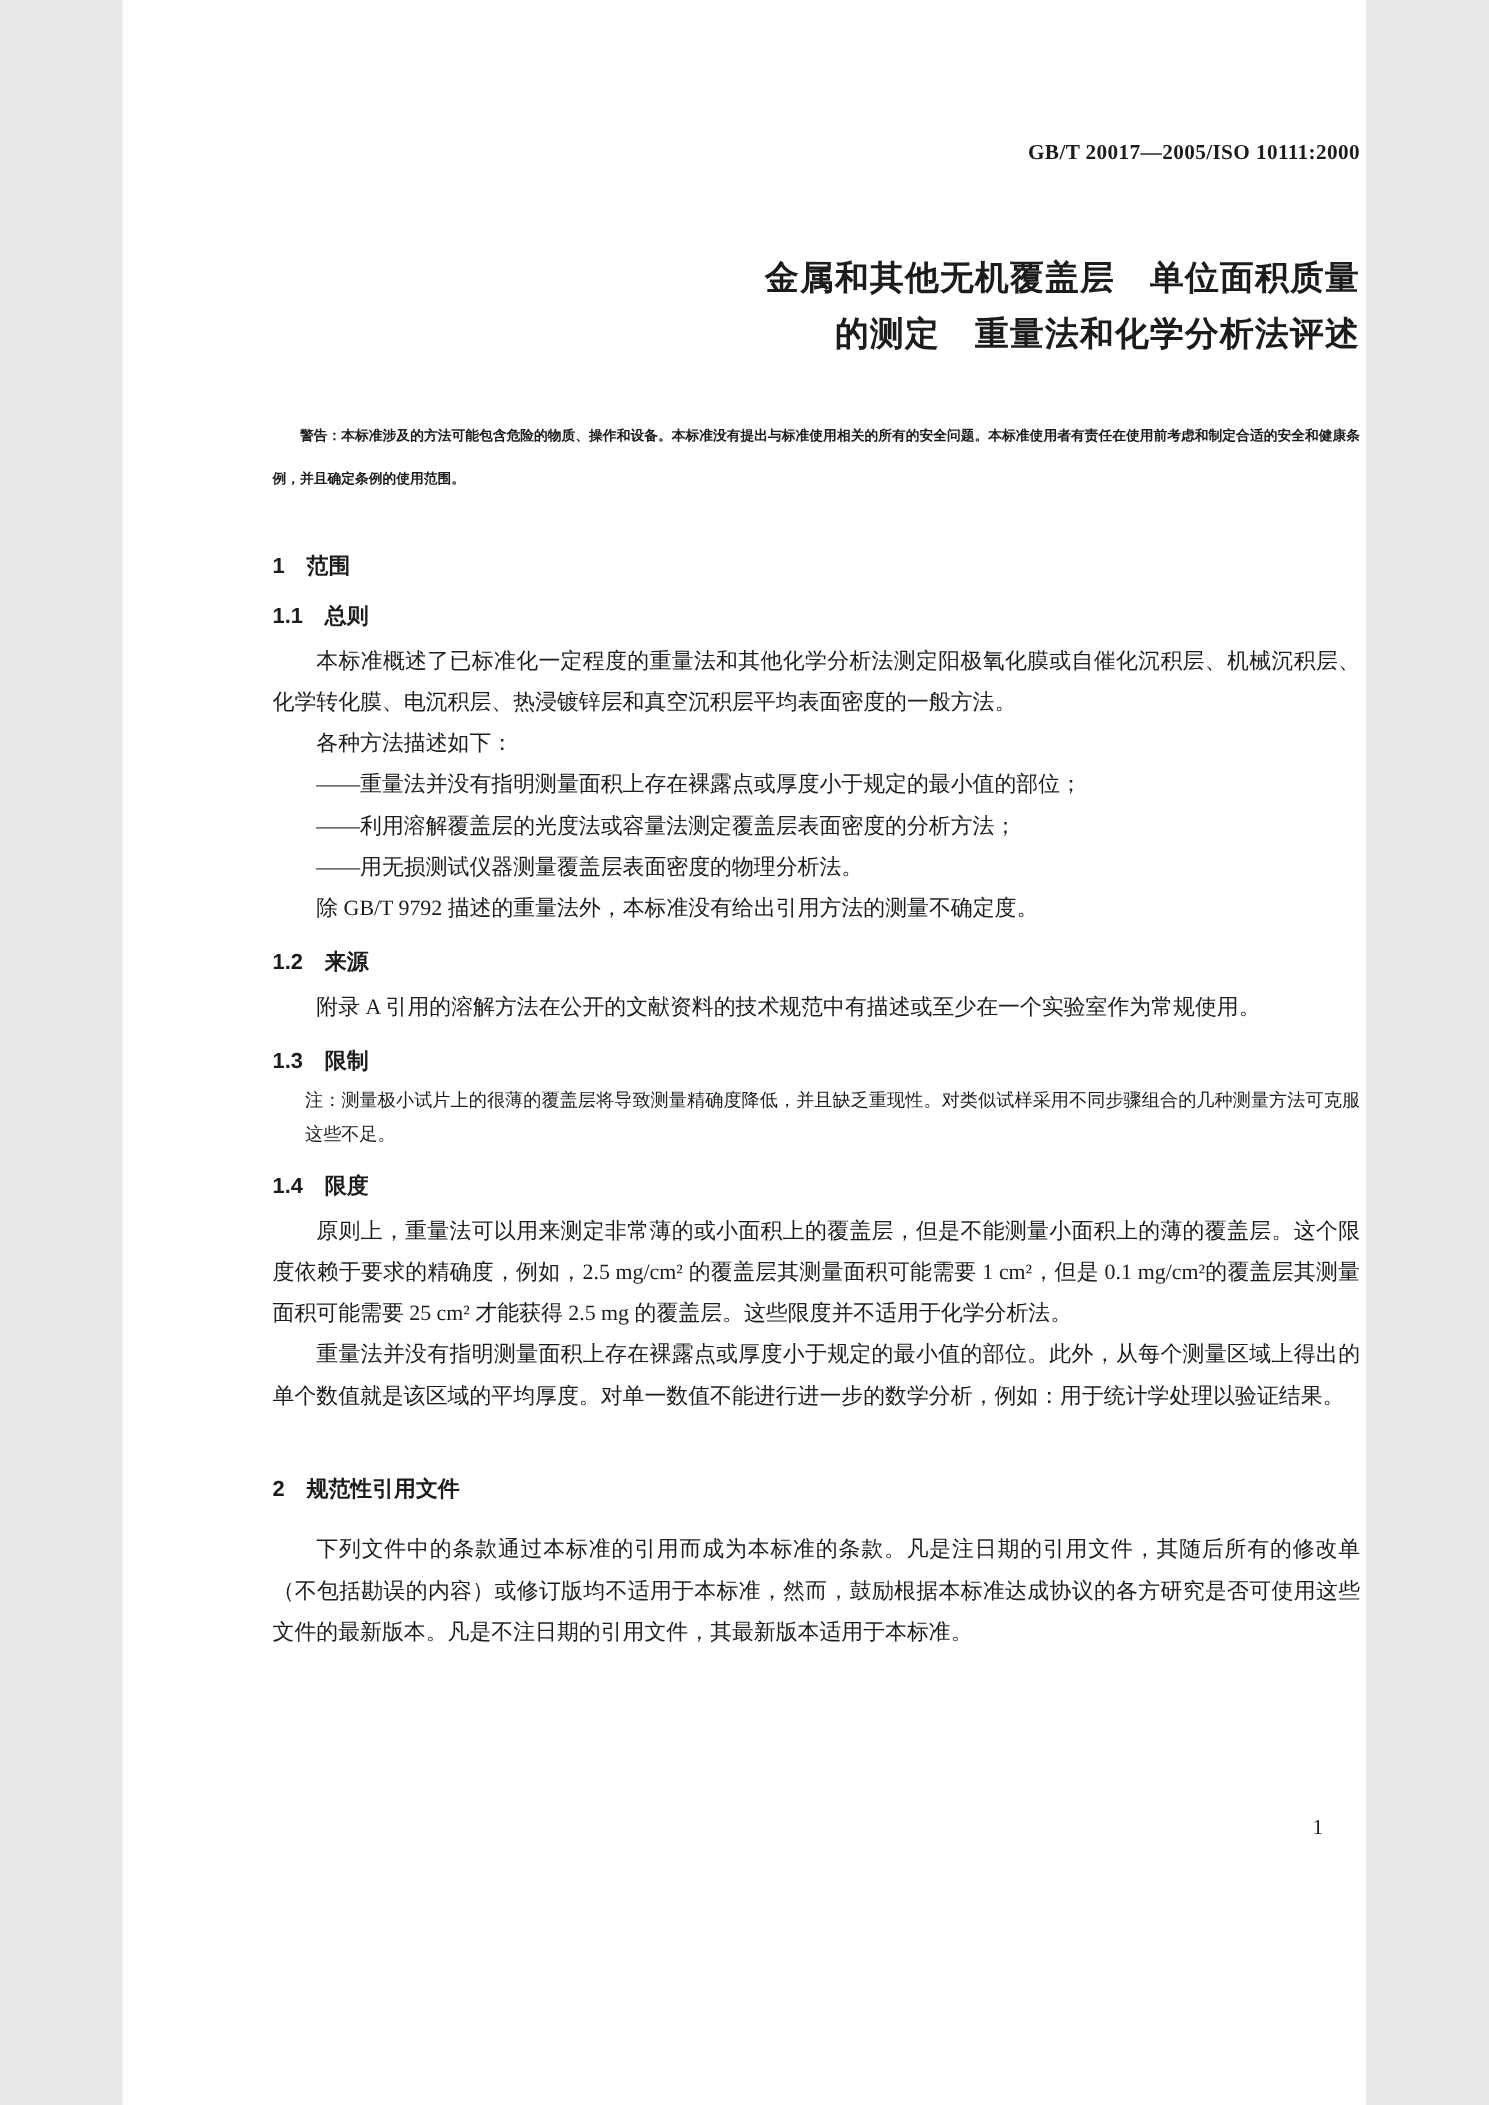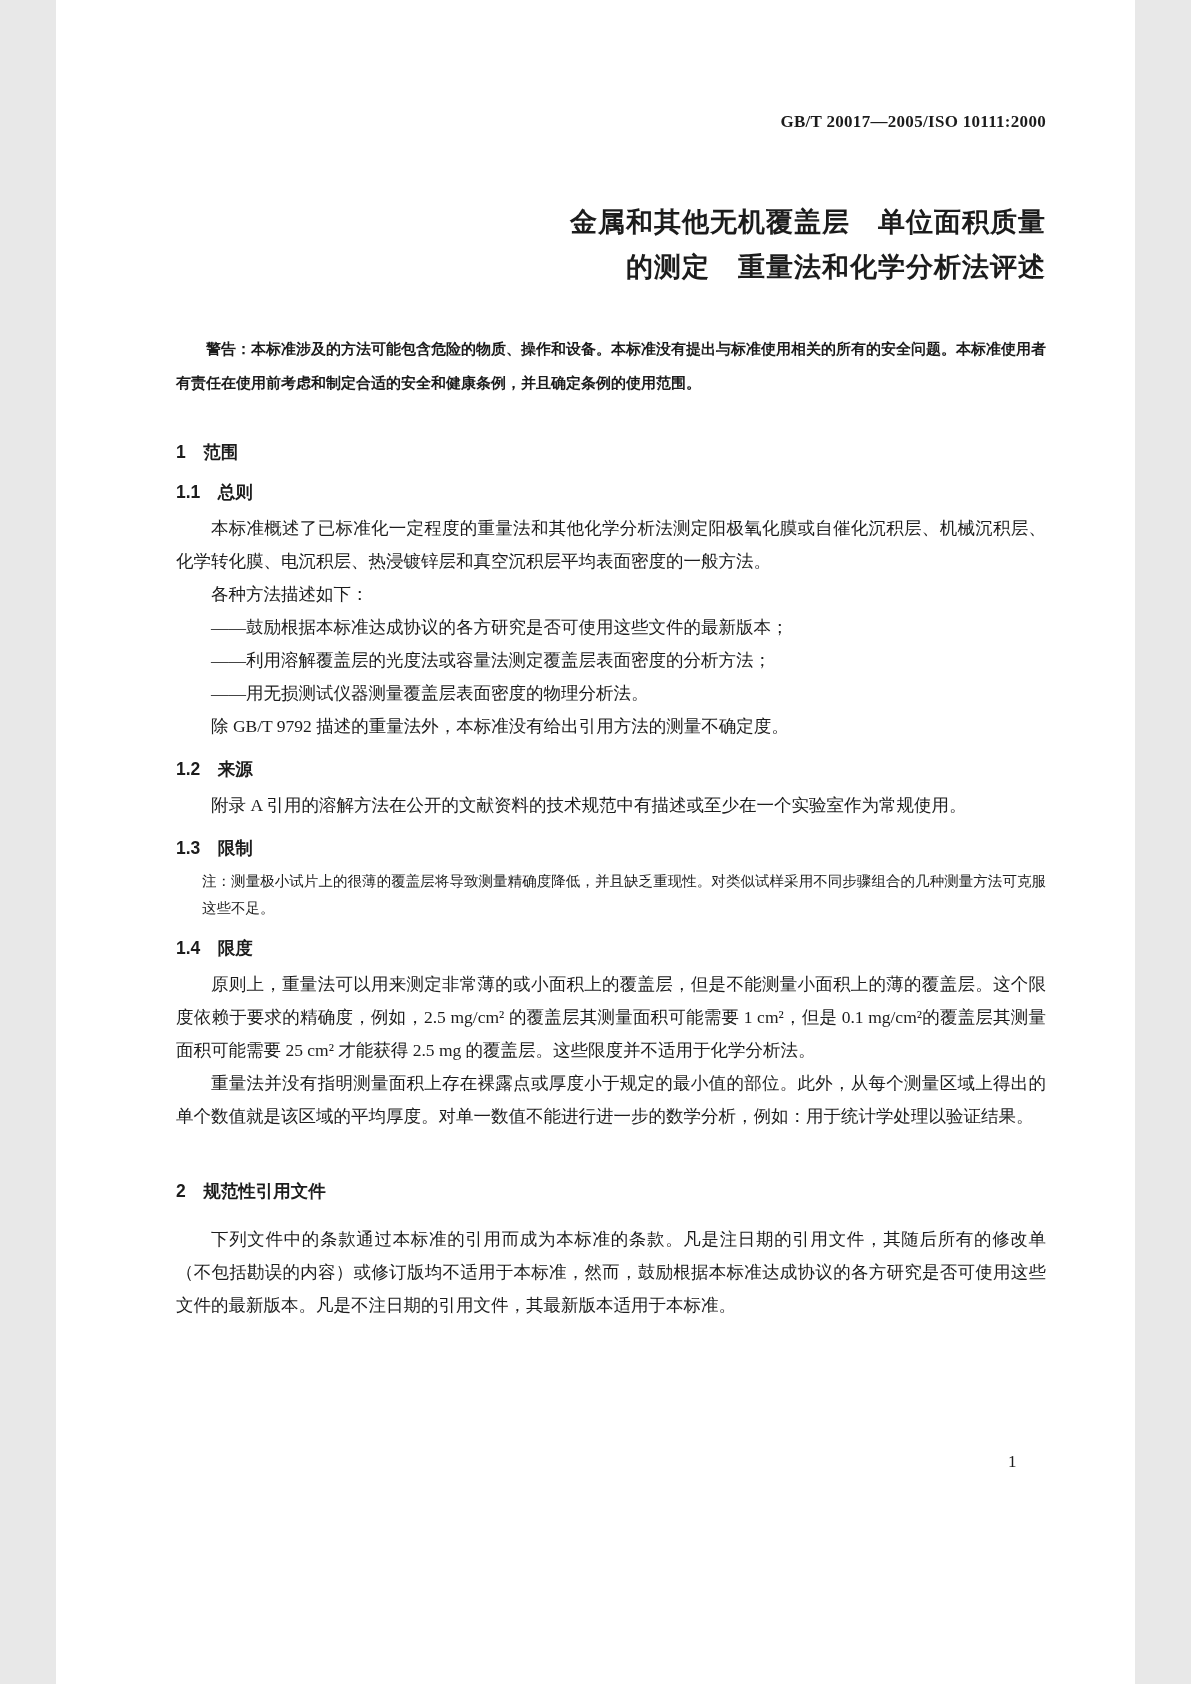--- a/index.html
+++ b/index.html
@@ -1,19 +1,19 @@
 <!DOCTYPE html>
 <html><head>
 <meta charset="utf-8">
 <style>
   * { margin: 0; padding: 0; box-sizing: border-box; }
   html, body { background: #e8e8e8; }
   .page {
     position: relative;
-    width: 1079px;
+    width: 995px;
     height: 1684px;
     margin: 0 auto;
     background: #ffffff;
     color: #1c1c1c;
     font-family: "Liberation Serif", "DejaVu Serif", serif;
     overflow: hidden;
   }
   .content {
     position: absolute;
     left: 120px;
@@ -34,21 +34,21 @@
     font-weight: bold;
     font-size: 27px;
     line-height: 45px;
     letter-spacing: 1px;
   }
   .title .title-line { display: block; }
   .warning {
     margin-top: 42px;
     font-family: "Liberation Sans", "DejaVu Sans", sans-serif;
     font-weight: bold;
-    font-size: 15px;
+    font-size: 11px;
     line-height: 34px;
     text-indent: 2em;
     text-align: justify;
   }
   .sec-heading {
     margin-top: 40px;
     margin-bottom: 16px;
     font-family: "Liberation Sans", "DejaVu Sans", sans-serif;
     font-weight: bold;
     font-size: 17.5px;
@@ -100,21 +100,21 @@
       <span class="title-line">的测定　重量法和化学分析法评述</span>
     </h1>
 
     <p class="warning">警告：本标准涉及的方法可能包含危险的物质、操作和设备。本标准没有提出与标准使用相关的所有的安全问题。本标准使用者有责任在使用前考虑和制定合适的安全和健康条例，并且确定条例的使用范围。</p>
 
     <h2 class="sec-heading">1　范围</h2>
 
     <h3 class="sub-heading">1.1　总则</h3>
     <p class="para">本标准概述了已标准化一定程度的重量法和其他化学分析法测定阳极氧化膜或自催化沉积层、机械沉积层、化学转化膜、电沉积层、热浸镀锌层和真空沉积层平均表面密度的一般方法。</p>
     <p class="para">各种方法描述如下：</p>
-    <p class="para">——鼓励根据本标准达成协议的各方研究是否可使用这些文件的最新版本；</p>
+    <p class="para">——重量法并没有指明测量面积上存在裸露点或厚度小于规定的最小值的部位；</p>
     <p class="para">——利用溶解覆盖层的光度法或容量法测定覆盖层表面密度的分析方法；</p>
     <p class="para">——用无损测试仪器测量覆盖层表面密度的物理分析法。</p>
     <p class="para">除 GB/T 9792 描述的重量法外，本标准没有给出引用方法的测量不确定度。</p>
 
     <h3 class="sub-heading">1.2　来源</h3>
     <p class="para">附录 A 引用的溶解方法在公开的文献资料的技术规范中有描述或至少在一个实验室作为常规使用。</p>
 
     <h3 class="sub-heading">1.3　限制</h3>
     <p class="note">注：测量极小试片上的很薄的覆盖层将导致测量精确度降低，并且缺乏重现性。对类似试样采用不同步骤组合的几种测量方法可克服这些不足。</p>
 

